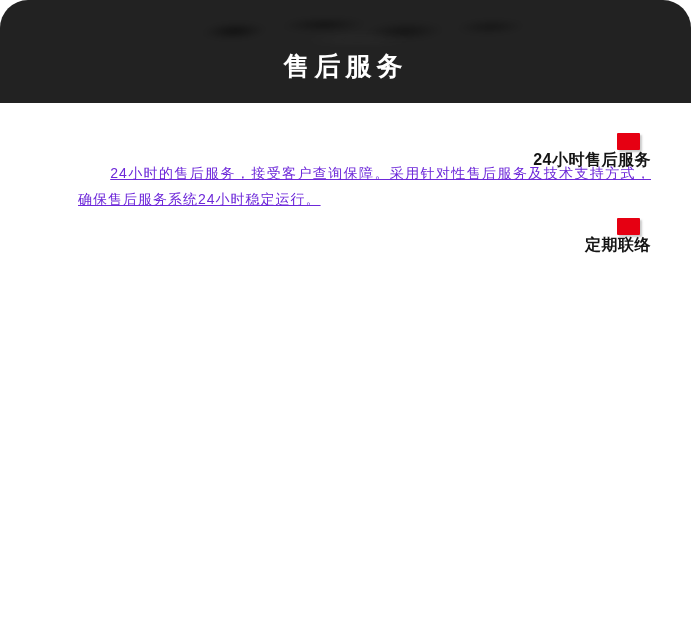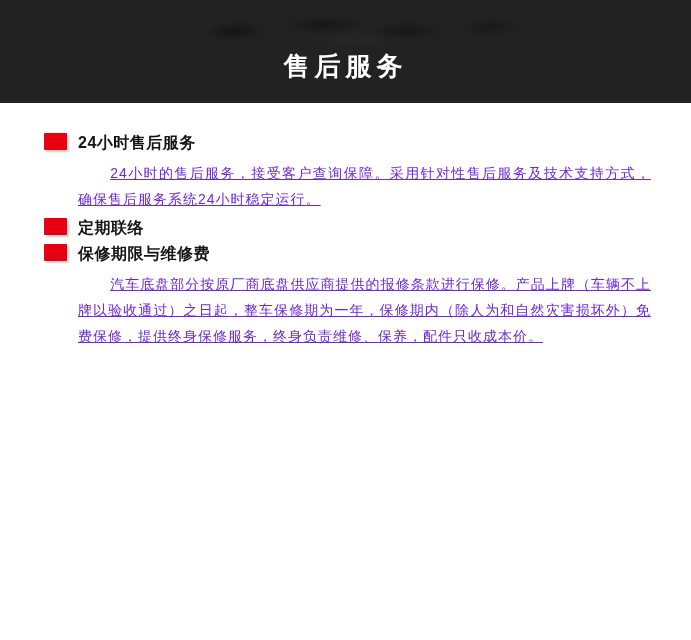--- a/index.html
+++ b/index.html
@@ -7,20 +7,21 @@
     padding: 0;
     background: #ffffff;
   }
   .page {
     position: relative;
     width: 691px;
     height: 640px;
     background: #ffffff;
     overflow: hidden;
     font-family: "Liberation Sans", "DejaVu Sans", sans-serif;
+    border-radius: 28px;
   }
   
   .banner {
     position: relative;
     height: 103px;
     background: #222222;
     overflow: hidden;
   }
   .banner-title {
     margin: 0;
@@ -49,22 +50,23 @@
   }
   
   .content {
     padding: 30px 40px 0 44px;
   }
   .section + .section {
     margin-top: 6px;
   }
   .sec-head {
     display: flex;
-    align-items: flex-start;
+    align-items: flex-end;
     height: 20px;
+    flex-direction: column;
   }
   .bullet {
     flex: 0 0 auto;
     width: 23px;
     height: 17px;
     margin-right: 11px;
     background: #e60012;
     border-radius: 1px;
     box-shadow: 2px 2px 2px rgba(140, 140, 140, 0.45);
   }
@@ -112,22 +114,15 @@
     <section class="section">
       <div class="sec-head">
         <span class="bullet"></span>
         <h2 class="sec-title">定期联络</h2>
       </div>
     </section>
 
     <section class="section">
     </section>
 
-    <section class="section">
-      <div class="sec-head">
-        <span class="bullet"></span>
-        <h2 class="sec-title">保修期限与维修费</h2>
-      </div>
-      <p>汽车底盘部分按原厂商底盘供应商提供的报修条款进行保修。产品上牌（车辆不上牌以验收通过）之日起，整车保修期为一年，保修期内（除人为和自然灾害损坏外）免费保修，提供终身保修服务，终身负责维修、保养，配件只收成本价。</p>
-    </section>
 
   </main>
 </div>
 
 </body></html>

